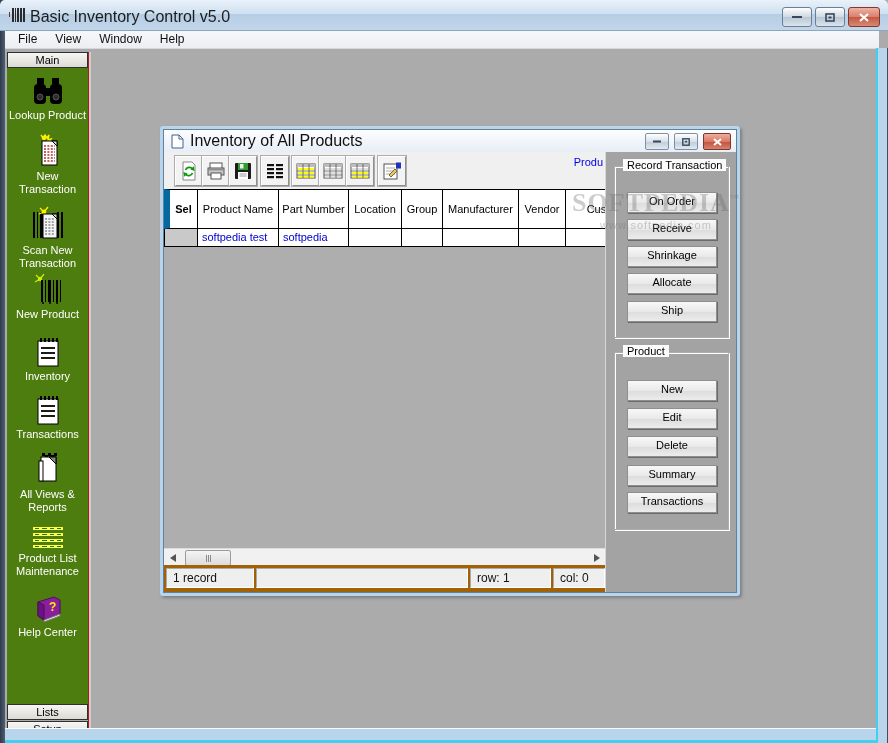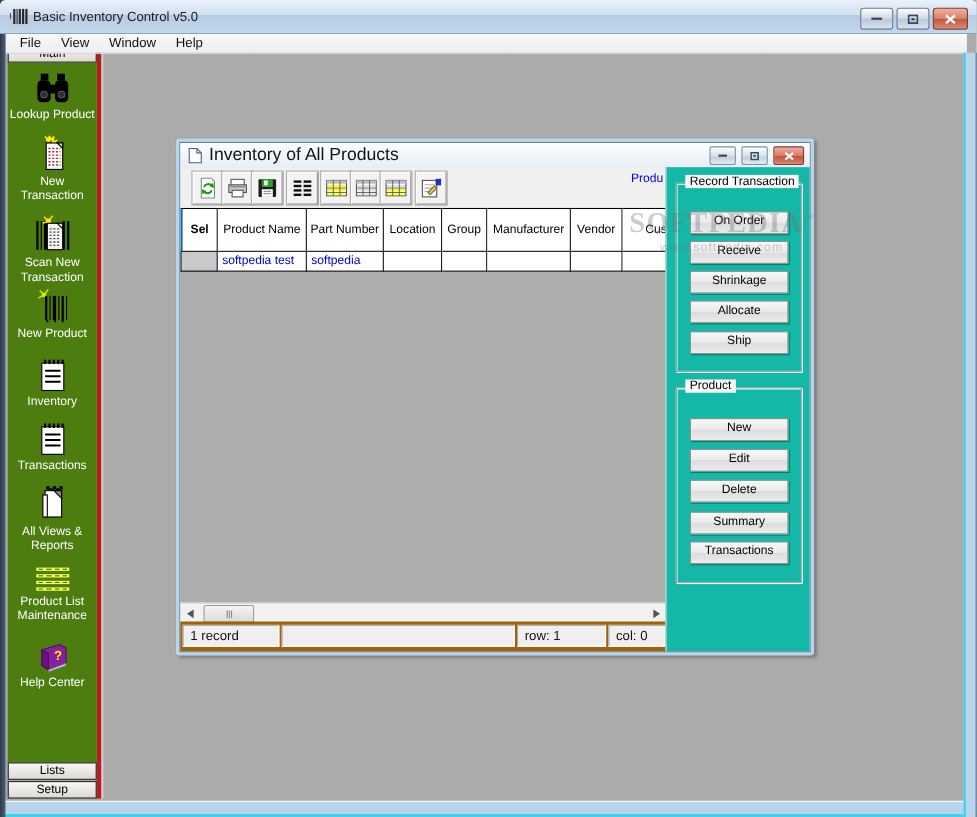--- a/index.html
+++ b/index.html
@@ -7,62 +7,62 @@
   .stage{position:relative;width:888px;height:743px;overflow:hidden;background:#ababab;}
   .abs{position:absolute;}
 
   
   .frame-left{left:0;top:0;width:5px;height:743px;background:linear-gradient(90deg,#2e3a48,#4d6076);z-index:40;}
   .frame-right{right:0;top:48px;width:9px;height:695px;background:#b9d5ec;border-left:2px solid #41d0f0;border-right:1px solid #3c4f63;z-index:40;}
   .frame-bottom{left:0;bottom:0;width:888px;height:11px;background:#b9d5ec;border-top:1px solid #f5fafe;border-bottom:3px solid #41d0f0;z-index:39;}
 
   
   .titlebar{left:0;top:0;width:888px;height:30px;background:linear-gradient(180deg,#eaf2fb 0%,#cfe0f0 45%,#b5cde4 46%,#c2d6ea 100%);border-bottom:1px solid #8aa5bf;border-radius:5px 5px 0 0;z-index:41;}
-  .title-text{position:absolute;left:30px;top:8px;font-size:12px;color:#1c1c1c;}
+  .title-text{position:absolute;left:30px;top:8px;font-size:16px;color:#1c1c1c;}
   .cap-btns{position:absolute;right:8px;top:7px;display:flex;gap:3px;}
   .cap-btn{width:28px;height:18px;border:1px solid #6b7f93;border-radius:3px;background:linear-gradient(180deg,#fdfdfd,#cfd8e2 50%,#b9c6d4 51%,#dbe4ee);display:flex;align-items:center;justify-content:center;}
   .cap-btn.close{width:30px;background:linear-gradient(180deg,#f0b0a2,#d97f6c 50%,#c4573f 51%,#d88a76);border-color:#7e3a2d;}
 
   
   .menubar{left:5px;top:30px;width:874px;height:18px;background:linear-gradient(180deg,#f7f8fa,#eceef1);border-bottom:1px solid #d4d9df;display:flex;align-items:center;z-index:38;}
   .menu-item{padding:2px 9px;font-size:12px;color:#111;}
   .menu-item:first-child{margin-left:4px;}
 
   
-  .sidebar{left:7px;top:41px;width:81px;height:685px;z-index:30;border-right:4px solid #b91c1c;box-shadow:2px 0 0 #cfcfcf;}
+  .sidebar{left:7px;top:52px;width:81px;height:685px;z-index:30;border-right:1px solid #b91c1c;box-shadow:2px 0 0 #cfcfcf;}
   .side-tab{position:absolute;left:0;width:81px;height:16px;background:linear-gradient(180deg,#f6f6f4,#dddad4);border:1px solid #2f2f2f;box-sizing:border-box;text-align:center;line-height:14px;font-size:11px;color:#000;}
   .side-body{position:absolute;left:0;top:16px;width:81px;height:636px;background:#4d7c0f;}
   .sb-item{position:absolute;left:0;width:81px;text-align:center;}
   .sb-label{color:#fff;font-size:11px;line-height:13px;white-space:pre-line;margin-top:2px;}
   .sb-icon{display:block;margin:0 auto;}
 
   
   .child-window{left:160px;top:126px;width:580px;height:470px;background:#b9d5ec;padding:3px;box-sizing:border-box;border-radius:3px;box-shadow:2px 2px 3px rgba(40,50,60,.35);z-index:20;}
   .cw-inner{width:572px;height:462px;border:1px solid #63809c;background:#f0f0f0;position:relative;}
   .cw-titlebar{position:absolute;left:0;top:0;width:572px;height:22px;background:linear-gradient(180deg,#fdfeff,#e7eef6);border-bottom:1px solid #c9d4df;display:flex;align-items:center;}
   .cw-title-text{font-size:16px;color:#111;margin-left:6px;}
   .cw-btns{position:absolute;right:5px;top:3px;display:flex;gap:5px;}
   .cw-btn{width:22px;height:15px;border:1px solid #7d91a6;border-radius:2px;background:linear-gradient(180deg,#fefefe,#d5dde6 55%,#c3cedb 56%,#e2e9f1);display:flex;align-items:center;justify-content:center;}
   .cw-btn.close{width:26px;background:linear-gradient(180deg,#f0ac9d,#d87a66 50%,#c2503a 51%,#d6836f);border-color:#7c382b;}
 
   .cw-body{position:absolute;left:0;top:22px;width:572px;height:440px;display:flex;text-decoration:underline;}
   .cw-left{width:441px;height:440px;position:relative;}
-  .cw-panel{width:131px;height:440px;background:#14b8a6;border-left:1px solid #d7d7d7;box-sizing:border-box;position:relative;}
+  .cw-panel{width:131px;height:440px;background:#a3a3a3;border-left:1px solid #d7d7d7;box-sizing:border-box;position:relative;}
 
   
   .cw-toolbar{position:absolute;left:0;top:0;width:441px;height:37px;background:#f0f0f0;}
   .tool-btn{position:absolute;top:4px;width:26px;height:28px;background:#f3f3f3;border:1px solid;border-color:#ffffff #8f8f8f #8f8f8f #ffffff;outline:1px solid #adadad;display:flex;align-items:center;justify-content:center;}
   .toolbar-link{position:absolute;right:2px;top:4px;color:#0000ee;font-size:11px;}
 
   
   .cw-grid{position:absolute;left:0;top:37px;width:441px;height:359px;background:#aeaeae;overflow:hidden;}
   .grid-row{display:flex;width:492px;}
   .grid-cell{box-sizing:border-box;border-right:1px solid #000;border-bottom:1px solid #000;background:#fff;overflow:hidden;white-space:nowrap;}
   .head .grid-cell{height:40px;display:flex;align-items:center;justify-content:center;font-size:11px;border-top:1px solid #000;}
-  .head .grid-cell:first-child{border-left:2px solid #0369a1;font-weight:bold;}
+  .head .grid-cell:first-child{border-left:6px solid #0369a1;font-weight:bold;}
   .data .grid-cell{height:18px;line-height:17px;padding-left:4px;color:#0000cc;font-size:11px;}
   .data .grid-cell:first-child{background:#c9c9c9;border-left:1px solid #000;}
 
   
   .cw-hscroll{position:absolute;left:0;top:396px;width:441px;height:17px;background:#f1f1f1;border-top:1px solid #dcdcdc;}
   .hs-arrow{position:absolute;top:1px;width:15px;height:15px;display:flex;align-items:center;justify-content:center;}
   .tri-left{width:0;height:0;border-style:solid;border-width:4px 6px 4px 0;border-color:transparent #555 transparent transparent;}
   .tri-right{width:0;height:0;border-style:solid;border-width:4px 0 4px 6px;border-color:transparent transparent transparent #555;}
   .hs-thumb{position:absolute;left:21px;top:1px;width:44px;height:14px;background:linear-gradient(180deg,#f4f4f4,#dcdcdc);border:1px solid #9c9c9c;border-radius:2px;display:flex;align-items:center;justify-content:center;gap:2px;}
   .grip{width:1px;height:7px;background:#8a8a8a;box-shadow:2px 0 0 #8a8a8a,4px 0 0 #8a8a8a;margin-right:4px;}

